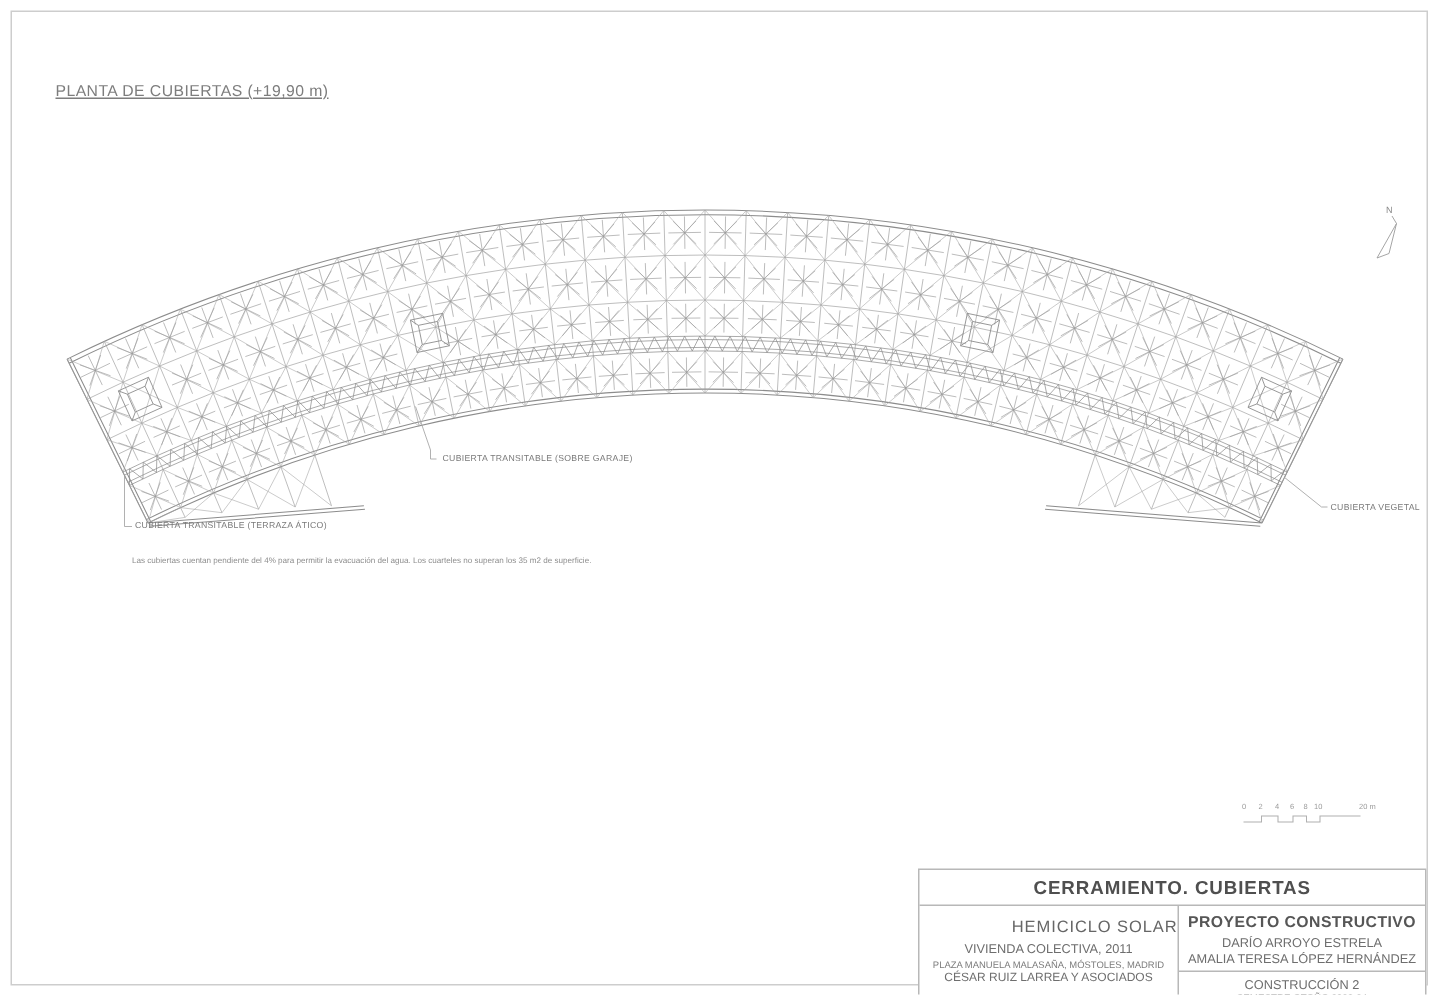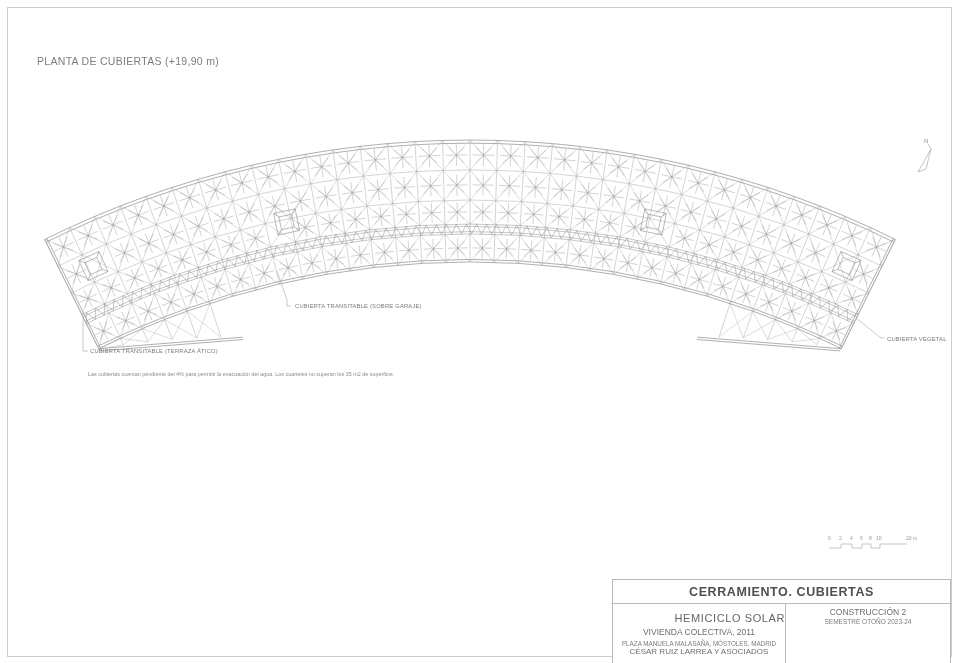--- a/index.html
+++ b/index.html
@@ -2,21 +2,21 @@
 <html><head>
 <meta charset="utf-8">
 <style>
   html,body{margin:0;padding:0;background:#fff;}
   body{width:958px;height:663px;position:relative;overflow:hidden;
        font-family:"Liberation Sans",sans-serif;-webkit-font-smoothing:antialiased;}
   .sheet-border{position:absolute;left:7px;top:7px;width:943px;height:648px;
        border:1px solid #cdcdcd;pointer-events:none;}
   #plan-svg{position:absolute;left:0;top:0;}
   .txt{position:absolute;white-space:nowrap;color:#777;}
-  .page-title{left:37px;top:55px;font-size:10.5px;letter-spacing:.3px;color:#7d7d7d;}
+  .page-title{left:37px;top:55px;font-size:10.5px;letter-spacing:.3px;color:#7d7d7d;text-decoration:underline;}
   .lab{font-size:5.8px;letter-spacing:.2px;color:#7a7a7a;}
   .lab-atico{left:90px;top:348px;}
   .lab-garaje{left:295px;top:303px;}
   .lab-vegetal{left:887px;top:336px;}
   .note{left:88px;top:371px;font-size:5.4px;color:#8d8d8d;}
   .north-n{left:924px;top:138px;font-size:6px;color:#8a8a8a;}
   .tick{position:absolute;top:535px;font-size:5px;color:#9a9a9a;}
   .scale-end{position:absolute;left:906px;top:535px;font-size:5px;color:#9a9a9a;}
 
   .tblock{position:absolute;left:612px;top:579px;width:337px;height:89px;
@@ -74,19 +74,24 @@
 <div class="tblock">
   <div class="tb-header">CERRAMIENTO. CUBIERTAS</div>
   <div class="tb-cols">
     <div class="tb-left">
       <div class="l1">HEMICICLO SOLAR</div>
       <div class="l2">VIVIENDA COLECTIVA, 2011</div>
       <div class="l3">PLAZA MANUELA MALASAÑA, MÓSTOLES, MADRID</div>
       <div class="l4">CÉSAR RUIZ LARREA Y ASOCIADOS</div>
     </div>
     <div class="tb-right">
+      <div class="tb-rtop">
+        <div class="r1">PROYECTO CONSTRUCTIVO</div>
+        <div class="r2">DARÍO ARROYO ESTRELA</div>
+        <div class="r3">AMALIA TERESA LÓPEZ HERNÁNDEZ</div>
+      </div>
       <div class="tb-rbot">
         <div class="r4">CONSTRUCCIÓN 2</div>
         <div class="r5">SEMESTRE OTOÑO 2023-24</div>
       </div>
     </div>
   </div>
 </div>
 
 </body></html>

